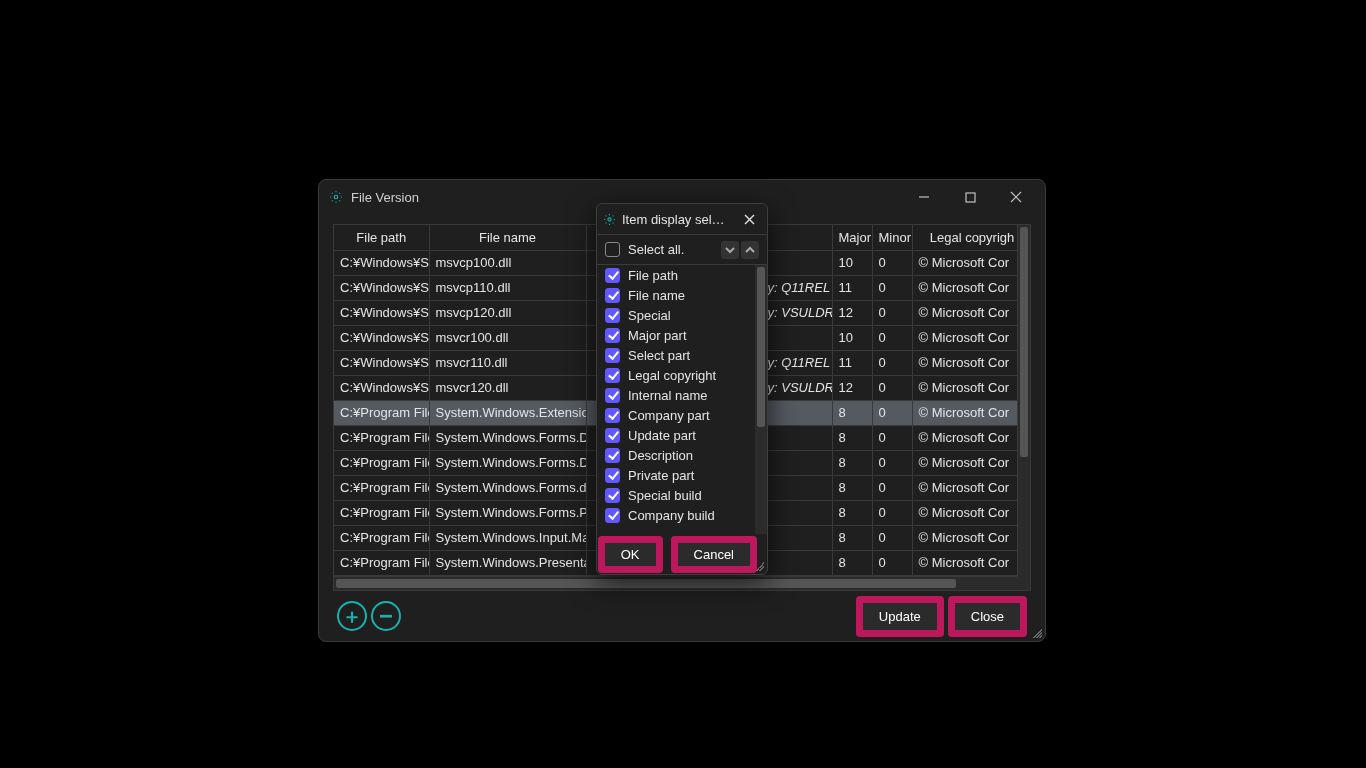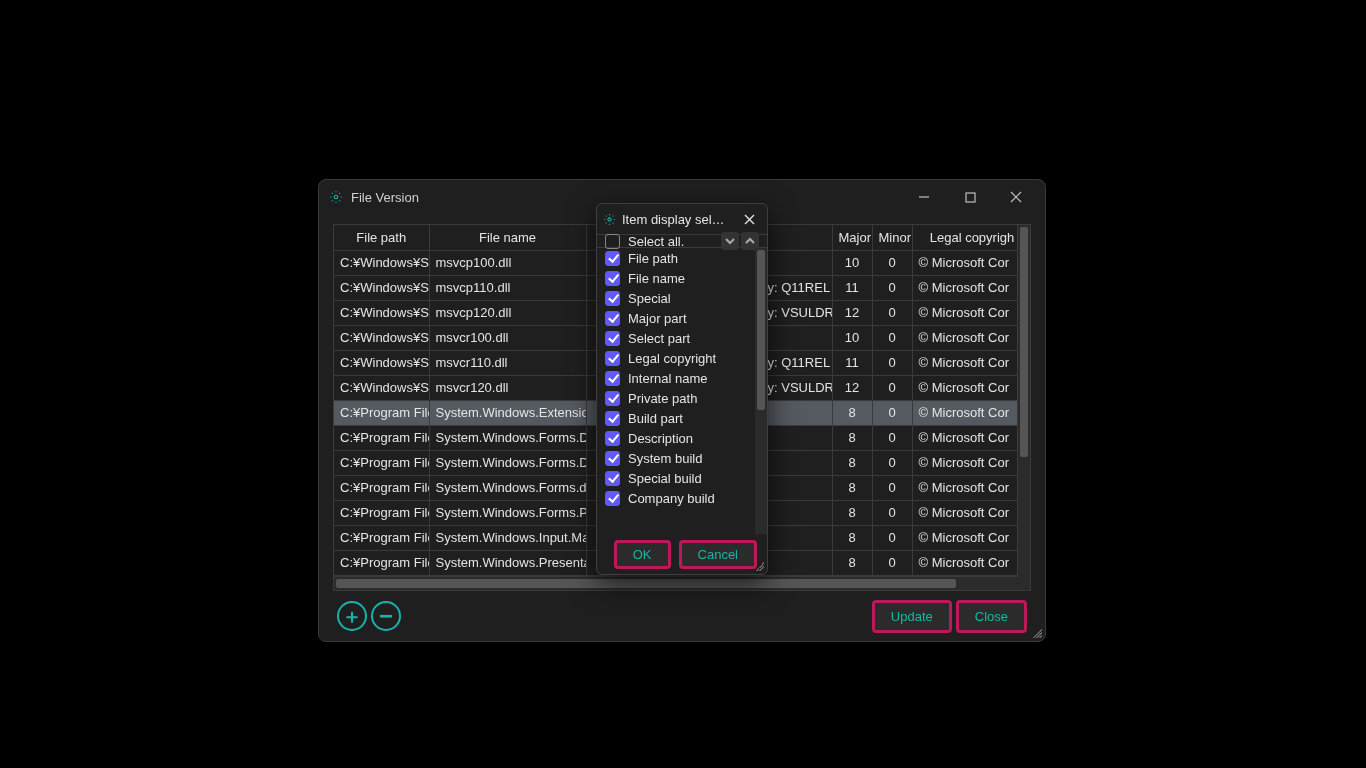--- a/index.html
+++ b/index.html
@@ -29,55 +29,55 @@
   .table th { background: #1f1f1f; font-weight: 400; text-align: center; }
   .table td { background: #1f1f1f; }
   .table tr.selected td { background: #555a61; }
   col.c-path   { width: 95px; }
   col.c-name   { width: 157px; }
   col.c-ver    { width: 175px; } 
   col.c-xtra   { width: 71px; }  
   col.c-major  { width: 40px; }
   col.c-minor  { width: 40px; }
   col.c-copy   { width: 120px; }
-  .num { text-align: center; }
-  .rtxt { text-align: left; padding-right: 3px; }
+  .num { }
+  .rtxt { text-align: left; padding-right: 3px; font-style: italic; }
 
   
   .vscroll { position: absolute; right: 0; top: 0; bottom: 14px; width: 13px; background: #2b2b2b; border-left:1px solid #3a3a3a;}
   .vscroll .thumb { position: absolute; left: 2px; right: 2px; top: 2px; height: 230px; background: #555; border-radius: 2px;}
   .hscroll { position: absolute; left: 0; right: 13px; bottom: 0; height: 14px; background: #2b2b2b; border-top:1px solid #3a3a3a;}
   .hscroll .thumb { position: absolute; top: 2px; bottom: 2px; left: 2px; width: 620px; background: #555; border-radius: 2px;}
   .corner { position:absolute; right:0; bottom:0; width:13px; height:14px; background:#2b2b2b;}
 
   
   .footer { height: 50px; display: flex; align-items: center; padding: 0 4px; gap: 4px; }
   .circle-btn { width: 30px; height: 30px; border: 2.5px solid #16b3ad; border-radius: 50%;
     display:flex; align-items:center; justify-content:center; color:#16b3ad; font-size:20px; font-weight:700; }
   .circle-btn.minus { font-size:24px; line-height:0; }
   .spacer { flex:1; }
-  .btn { background:#2b2b2b; border:3px solid #be185d; color:#14b8a6; font-size:13px;
+  .btn { background:#2b2b2b; border:7px solid #be185d; color:#ffffff; font-size:13px;
     padding: 6px 16px; border-radius:4px; }
 
   .grip { position: absolute; right: 3px; bottom: 3px; width: 12px; height: 12px;
     background:
       linear-gradient(135deg, transparent 60%, #666 60%, #666 68%, transparent 68%),
       linear-gradient(135deg, transparent 72%, #666 72%, #666 80%, transparent 80%),
       linear-gradient(135deg, transparent 84%, #666 84%, #666 92%, transparent 92%); }
 
   
   .dialog {
     position: absolute; left: 596px; top: 203px; width: 172px; height: 372px;
     background: #1f1f1f; border: 1px solid #3e3e3e; border-radius: 6px;
     box-shadow: 0 8px 28px rgba(0,0,0,.7); color:#e4e4e4; display:flex; flex-direction:column;
   }
   .dlg-title { height: 30px; display:flex; align-items:center; padding: 0 6px; gap:6px; font-size:13px; }
   .dlg-title .txt { flex:1; overflow:hidden; white-space:nowrap; text-overflow:ellipsis; }
   .dlg-close { width:24px; height:24px; display:flex; align-items:center; justify-content:center; color:#ddd;}
-  .dlg-sel { height: 14px; display:flex; align-items:center; padding: 0 8px; gap:8px;
+  .dlg-sel { height: 31px; display:flex; align-items:center; padding: 0 8px; gap:8px;
     border-top:1px solid #3a3a3a; border-bottom:1px solid #3a3a3a; font-size:13px; }
   .chk {
     width:15px; height:15px; border:1.5px solid #888; border-radius:3px; display:inline-flex;
     align-items:center; justify-content:center; flex:0 0 auto;
   }
   .chk.on { background:#6159ff; border-color:#6159ff; }
   .chk.on::after { content:""; width:4px; height:8px; border:solid #fff; border-width:0 2px 2px 0;
     transform: rotate(40deg) translateY(-1px); }
   .arrows { margin-left:auto; display:flex; gap:2px; }
   .arrow { width:18px; height:18px; background:#333; border-radius:3px; display:flex; align-items:center; justify-content:center;}
@@ -352,33 +352,33 @@
         <div class="opt">
           <span class="chk on"></span>
           <span>Legal copyright</span>
         </div>
         <div class="opt">
           <span class="chk on"></span>
           <span>Internal name</span>
         </div>
         <div class="opt">
           <span class="chk on"></span>
-          <span>Private path</span>
-        </div>
-        <div class="opt">
-          <span class="chk on"></span>
-          <span>Build part</span>
+          <span>Company part</span>
+        </div>
+        <div class="opt">
+          <span class="chk on"></span>
+          <span>Update part</span>
         </div>
         <div class="opt">
           <span class="chk on"></span>
           <span>Description</span>
         </div>
         <div class="opt">
           <span class="chk on"></span>
-          <span>System build</span>
+          <span>Private part</span>
         </div>
         <div class="opt">
           <span class="chk on"></span>
           <span>Special build</span>
         </div>
         <div class="opt">
           <span class="chk on"></span>
           <span>Company build</span>
         </div>
       </div>

